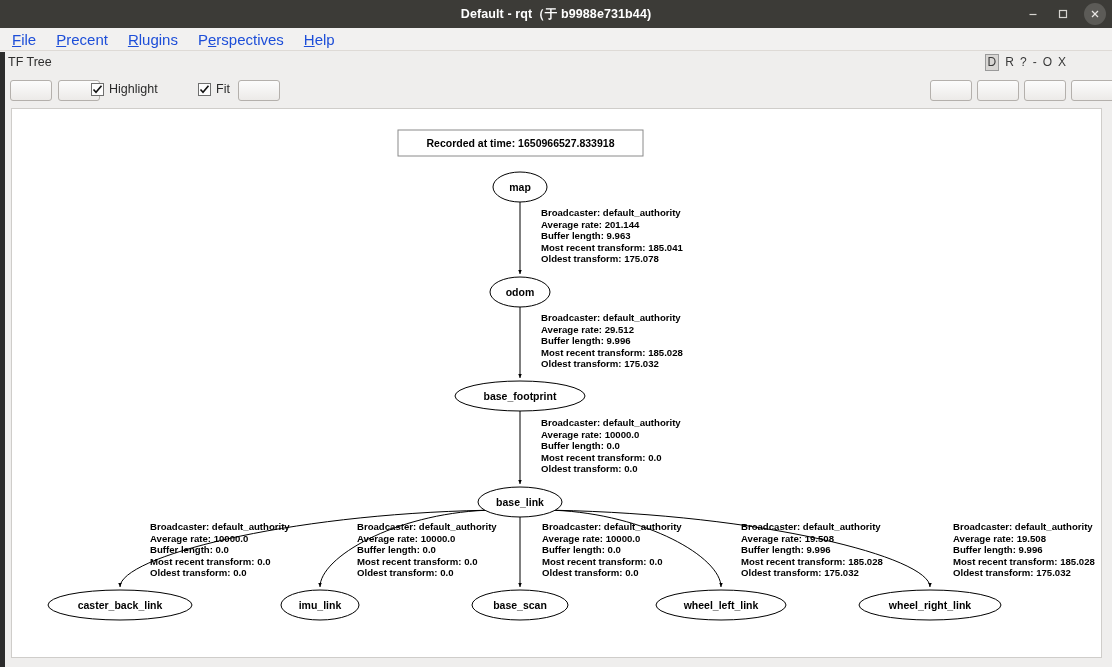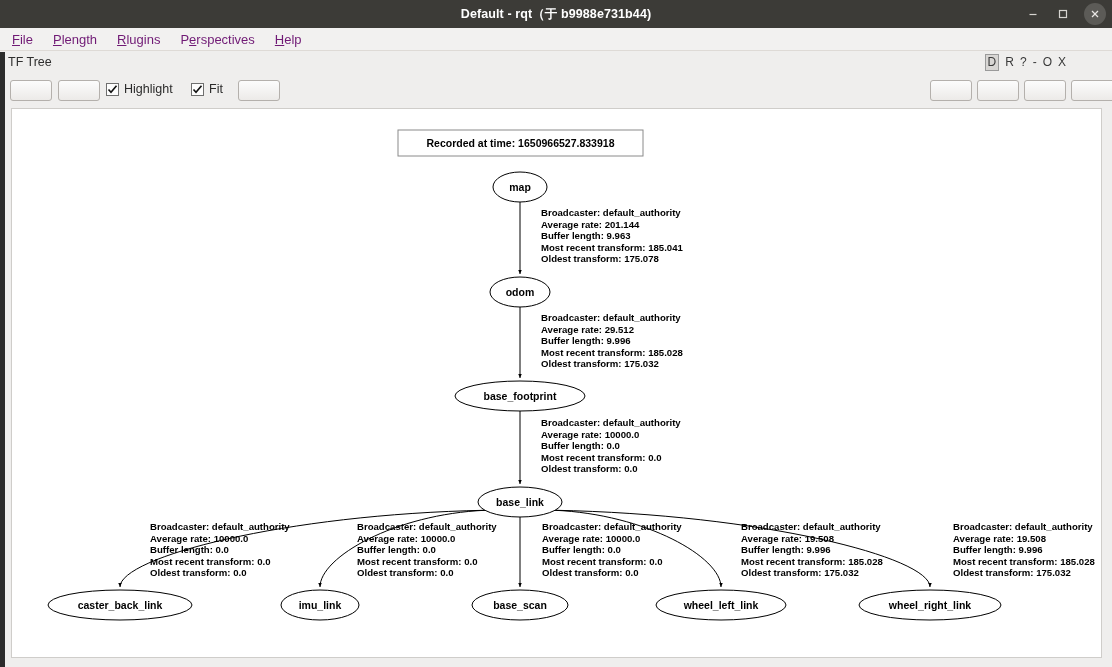--- a/index.html
+++ b/index.html
@@ -55,22 +55,22 @@
   .menubar {
     position: absolute; left: 0; top: 28px;
     width: 1112px; height: 23px;
     background: #f2f1f0;
     border-bottom: 1px solid #dedad6;
     display: flex; align-items: center;
     padding-left: 10px;
     box-sizing: border-box;
   }
   .menu-item {
-    font-size: 13px;
-    color: #701a75;
+    font-size: 15px;
+    color: #1d4ed8;
     padding: 2px 10px 2px 2px;
     margin-right: 8px;
     white-space: nowrap;
   }
   .menu-item u { text-decoration: underline; }
 
   
   .dockrow {
     position: absolute; left: 0; top: 52px;
     width: 1068px; height: 25px;
@@ -186,21 +186,21 @@
             <line x1="3" y1="3" x2="9" y2="9" stroke="#e8e6e3" stroke-width="1.3"></line>
             <line x1="9" y1="3" x2="3" y2="9" stroke="#e8e6e3" stroke-width="1.3"></line>
           </svg>
         </div>
       </div>
     </div>
   </div>
 
   <div class="menubar">
     <div class="menu-item"><u>F</u><span>ile</span></div>
-    <div class="menu-item"><u>P</u><span>length</span></div>
+    <div class="menu-item"><u>P</u><span>recent</span></div>
     <div class="menu-item"><u>R</u><span>lugins</span></div>
     <div class="menu-item">P<u>e</u><span>rspectives</span></div>
     <div class="menu-item"><u>H</u><span>elp</span></div>
   </div>
 
   <div class="dockrow">
     <div class="dock-title">TF Tree</div>
     <div class="dock-ctrls">
       <span class="boxed">D</span>
       <span>R</span>
@@ -208,30 +208,30 @@
       <span>-</span>
       <span>O</span>
       <span>X</span>
     </div>
   </div>
 
   <div class="toolbar">
     <div class="tbtn" style="left:10px; width:42px;"></div>
     <div class="tbtn" style="left:58px; width:42px;"></div>
 
-    <div class="chk" style="left:106px;">
+    <div class="chk" style="left:91px;">
       <span class="chkbox">
         <svg width="11" height="11" viewBox="0 0 11 11">
             <path d="M1.5 5.5 L4 8.3 L9.5 1.8" fill="none" stroke="#111" stroke-width="1.6"></path>
           </svg>
       </span>
       <span>Highlight</span>
     </div>
 
-    <div class="chk" style="left:191px;text-align:right;">
+    <div class="chk" style="left:198px;text-align:right;">
       <span class="chkbox">
         <svg width="11" height="11" viewBox="0 0 11 11">
             <path d="M1.5 5.5 L4 8.3 L9.5 1.8" fill="none" stroke="#111" stroke-width="1.6"></path>
           </svg>
       </span>
       <span>Fit</span>
     </div>
 
     <div class="tbtn" style="left:238px; width:42px;"></div>
 

